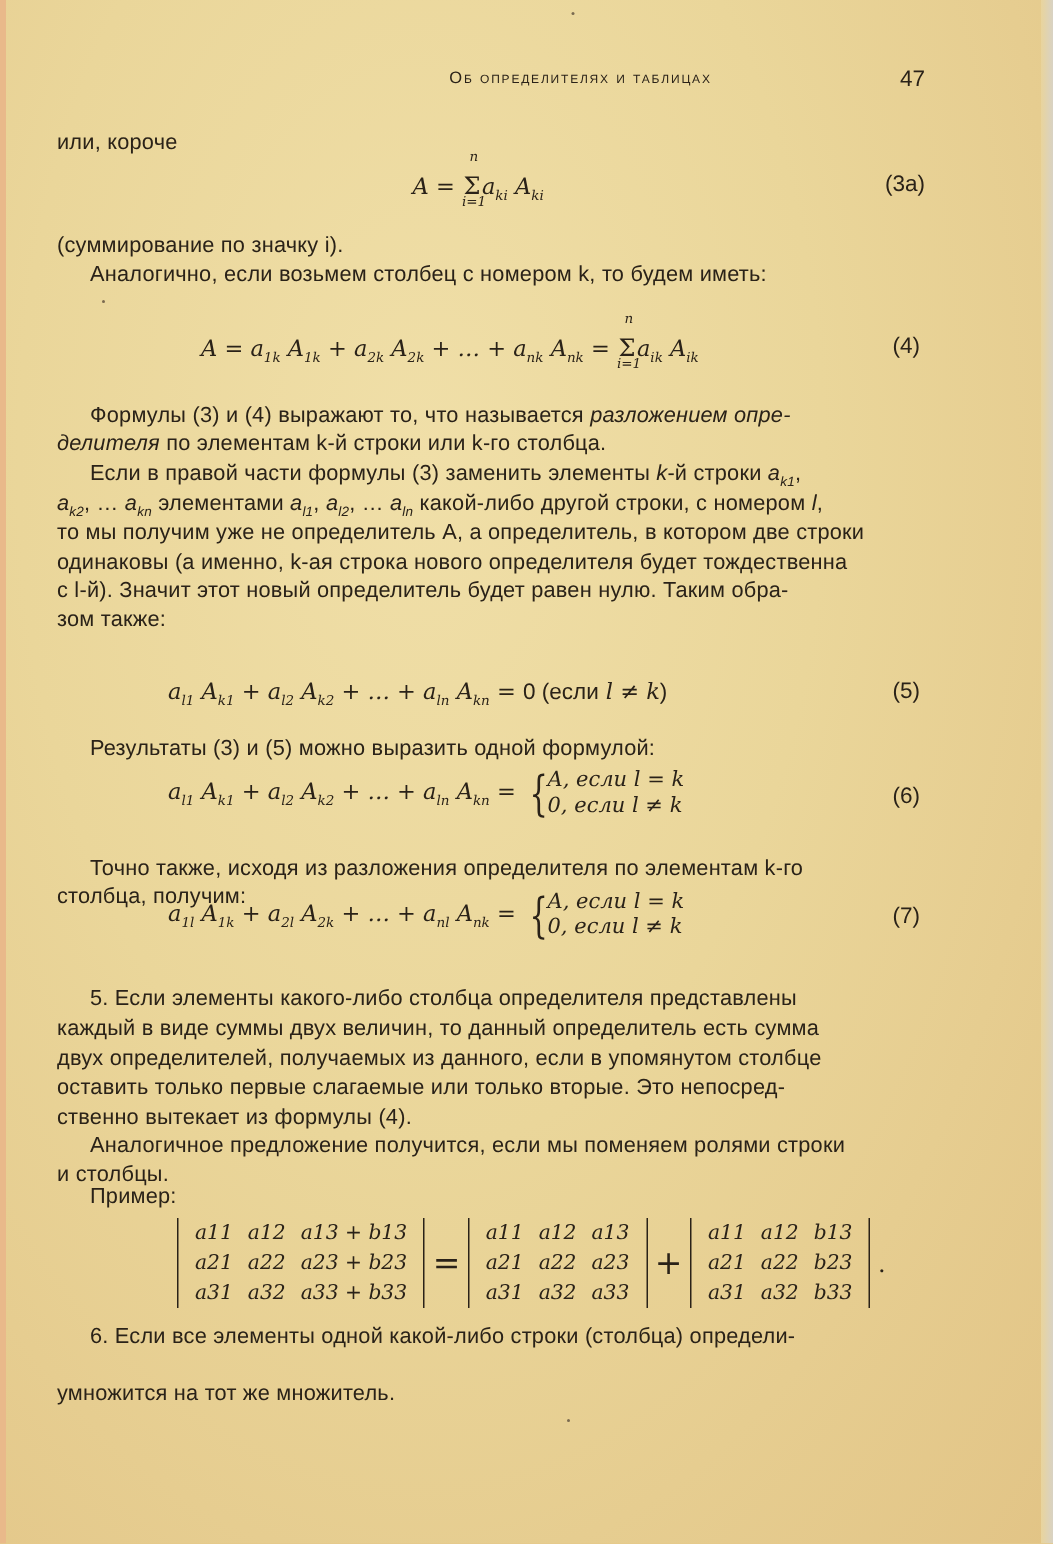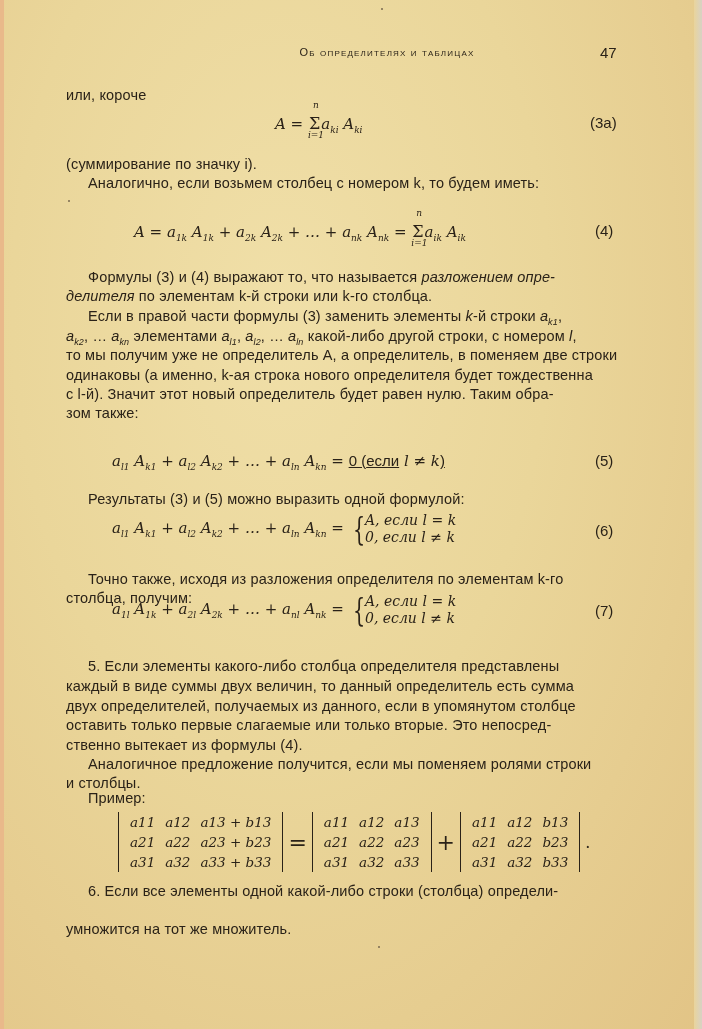--- a/index.html
+++ b/index.html
@@ -14,27 +14,27 @@
       position: absolute; left: 0; top: 0; width: 702px; height: 1029px;
       background: radial-gradient(ellipse at 40% 30%, #f0dfa8 0%, #ead69a 45%, #e2c486 100%);
     }
     .edge-left { position:absolute; left:0; top:0; width:4px; height:1029px; background:#e9b98a; }
     .edge-right { position:absolute; right:0; top:0; width:8px; height:1029px; background:linear-gradient(90deg,#e9d49c,#d8d2c4); }
     .runhead {
       position:absolute; top:46px; left:0; width:702px; text-align:center;
       font-size: 11px; letter-spacing: 1.2px; font-variant: small-caps; padding-left: 36px;
     }
     .pagenum { position:absolute; top:44px; left:600px; font-size:15px; }
-    .t { position:absolute; left:38px; font-size:14.5px; line-height:19.5px; white-space:nowrap; letter-spacing:0.15px;margin-left:28px; }
+    .t { position:absolute; left:38px; font-size:14.5px; line-height:19.5px; white-space:nowrap; letter-spacing:0.15px; }
     .ind { left:60px; }
     .eq { position:absolute; font-family: "DejaVu Serif", serif; font-style: italic; font-size:15px; white-space:nowrap; }
     .num { position:absolute; left:590px; font-size:15px; white-space:nowrap; }
     .num.r { left:595px; }
     sub { font-size: 9px; vertical-align: -4px; }
-    .up { font-style: normal; font-family:"Liberation Sans", sans-serif;text-decoration:underline; }
+    .up { font-style: normal; font-family:"Liberation Sans", sans-serif; }
     .sum { display:inline-block; position:relative; font-style:normal; font-size:16px; margin:0 1px; }
     .sum .top { position:absolute; top:-14px; left:4px; font-size:9px; font-style:italic; }
     .sum .bot { position:absolute; top:16px; left:-1px; font-size:9px; font-style:italic; white-space:nowrap; }
     .cases { display:inline-block; vertical-align: middle; line-height:17px; font-size:14px; }
     .brace { display:inline-block; font-size:32px; font-style:normal; vertical-align:middle; transform: scaleX(0.6); margin-right:-4px; line-height:32px; }
     .det { position:absolute; top:803px; left:118px; font-family:"DejaVu Serif", serif; font-style:italic; font-size:13.5px; display:flex; align-items:center; }
     .mat { border-left:1.5px solid #2a2218; border-right:1.5px solid #2a2218; padding:0 6px; line-height:20px;text-align:right; }
     .mat table { border-collapse:collapse; }
     .mat td { padding:0 5px; white-space:nowrap; }
     .op { font-style:normal; font-size:22px; margin:0 5px; }
@@ -58,21 +58,21 @@
   <div class="t" style="top:155px">(суммирование по значку i).</div>
   <div class="t ind" style="top:174px">Аналогично, если возьмем столбец с номером k, то будем иметь:</div>
 
   <div class="eq" style="left:134px; top:222px">A = a<sub>1k</sub> A<sub>1k</sub> + a<sub>2k</sub> A<sub>2k</sub> + … + a<sub>nk</sub> A<sub>nk</sub> = <span class="sum">Σ<span class="top">n</span><span class="bot">i=1</span></span>a<sub>ik</sub> A<sub>ik</sub></div>
   <div class="num r" style="top:222px">(4)</div>
 
   <div class="t ind" style="top:268px"><span>Формулы (3) и (4) выражают то, что называется</span> <i>разложением опре-</i></div>
   <div class="t" style="top:287px"><i>делителя</i> <span>по элементам k-й строки или k-го столбца.</span></div>
   <div class="t ind" style="top:307px">Если в правой части формулы (3) заменить элементы <i>k</i>-й строки <i>a<sub>k1</sub></i>,</div>
   <div class="t" style="top:327px"><i>a<sub>k2</sub></i>, … <i>a<sub>kn</sub></i> элементами <i>a<sub>l1</sub></i>, <i>a<sub>l2</sub></i>, … <i>a<sub>ln</sub></i> какой-либо другой строки, с номером <i>l</i>,</div>
-  <div class="t" style="top:346px">то мы получим уже не определитель A, а определитель, в поменяем две строки</div>
+  <div class="t" style="top:346px">то мы получим уже не определитель A, а определитель, в котором две строки</div>
   <div class="t" style="top:366px">одинаковы (а именно, k-ая строка нового определителя будет тождественна</div>
   <div class="t" style="top:385px">с l-й). Значит этот новый определитель будет равен нулю. Таким обра-</div>
   <div class="t" style="top:404px">зом также:</div>
 
   <div class="eq" style="left:112px; top:452px">a<sub>l1</sub> A<sub>k1</sub> + a<sub>l2</sub> A<sub>k2</sub> + … + a<sub>ln</sub> A<sub>kn</sub> = <span class="up">0 (<span>если</span></span> l ≠ k<span class="up">)</span></div>
   <div class="num r" style="top:452px">(5)</div>
 
   <div class="t ind" style="top:490px">Результаты (3) и (5) можно выразить одной формулой:</div>
 
   <div class="eq" style="left:112px; top:512px">a<sub>l1</sub> A<sub>k1</sub> + a<sub>l2</sub> A<sub>k2</sub> + … + a<sub>ln</sub> A<sub>kn</sub> = <span class="brace">{</span><span class="cases"><span>A, если l = k</span><br><span>0, если l ≠ k</span></span></div>

